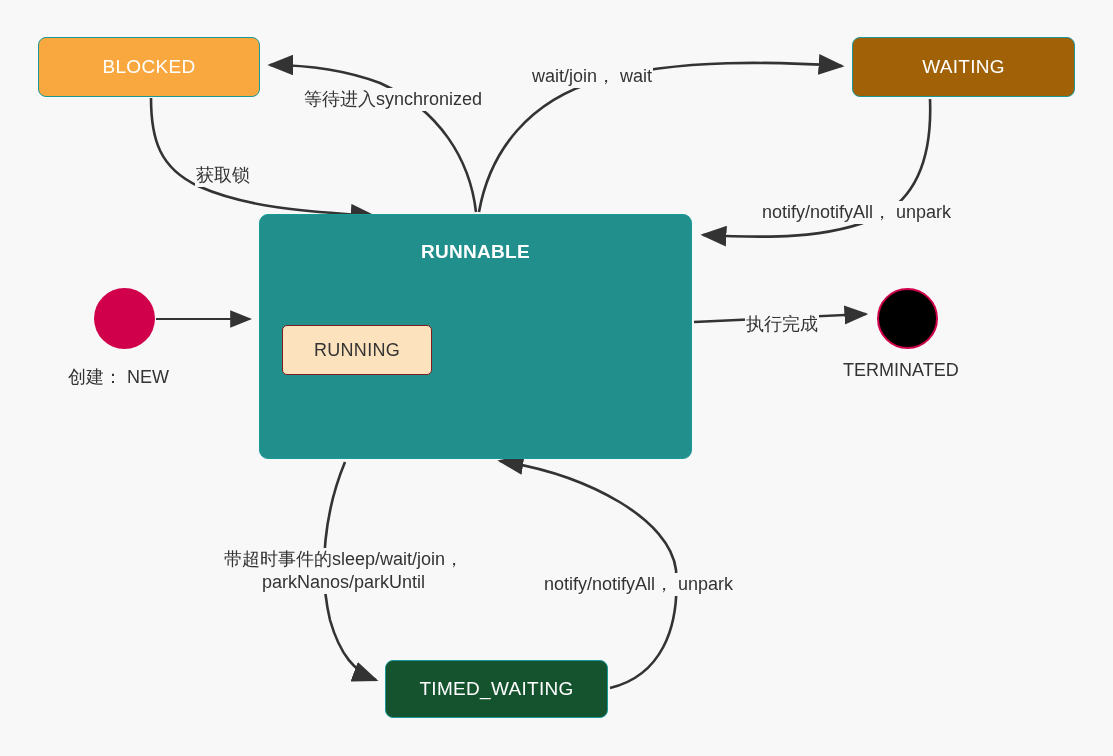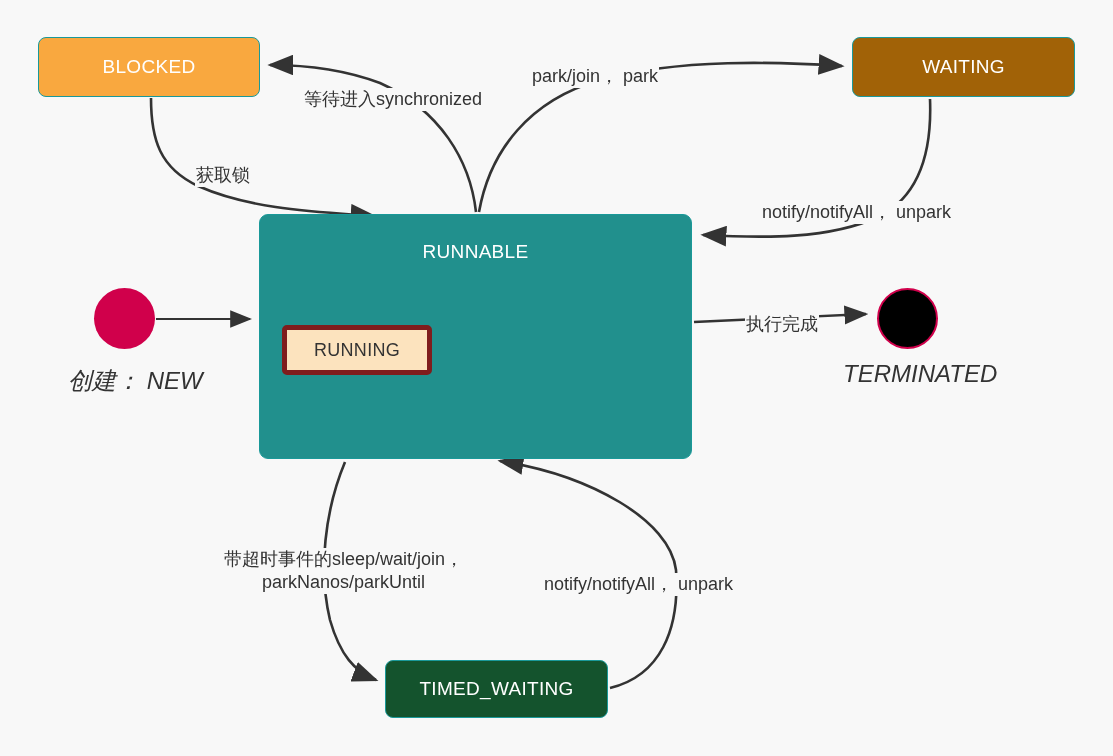--- a/index.html
+++ b/index.html
@@ -58,29 +58,30 @@
     display: block;
   }
   .runnable-title {
     position: absolute;
     left: 0; top: 26px;
     width: 100%;
     text-align: center;
     color: #ffffff;
     font-size: 19px;
     letter-spacing: 0.3px;
+    font-weight: bold;
   }
   .sub-node {
     position: absolute;
     box-sizing: border-box;
     display: flex;
     align-items: center;
     justify-content: center;
     background: #fce3be;
-    border: 5px solid #7f1d1d;
+    border: 1px solid #7f1d1d;
     border-radius: 5px;
     color: #333333;
     font-size: 18px;
     white-space: nowrap;
   }
   .sub-running { left: 22px; top: 110px; width: 150px; height: 50px; }
   .sub-ready   { left: 265px; top: 110px; width: 147px; height: 50px; }
 
   .start-circle {
     position: absolute;
@@ -94,23 +95,22 @@
     left: 877px; top: 288px;
     width: 61px; height: 61px;
     border-radius: 50%;
     background: #000000;
     border: 2px solid #d0004b;
     box-sizing: border-box;
   }
   .node-caption {
     position: absolute;
     color: #333333;
-    font-size: 24px;
-    white-space: nowrap;
-    font-style: italic;
+    font-size: 18px;
+    white-space: nowrap;
   }
   .caption-new { left: 68px; top: 365px; }
   .caption-terminated { left: 843px; top: 360px; }
 
   .edge-label {
     position: absolute;
     background: #f8f8f8;
     color: #333333;
     font-size: 18px;
     line-height: 23px;
@@ -182,21 +182,21 @@
   </div>
 
   <div class="start-circle"></div>
   <div class="node-caption caption-new">创建： NEW</div>
 
   <div class="end-circle"></div>
   <div class="node-caption caption-terminated">TERMINATED</div>
 
   <div class="edge-label lbl-blocked-to-runnable">获取锁</div>
   <div class="edge-label lbl-runnable-to-blocked">等待进入synchronized</div>
-  <div class="edge-label lbl-runnable-to-waiting">park/join， park</div>
+  <div class="edge-label lbl-runnable-to-waiting">wait/join， wait</div>
   <div class="edge-label lbl-waiting-to-runnable">notify/notifyAll， unpark</div>
   <div class="edge-label lbl-runnable-to-terminated">执行完成</div>
   <div class="edge-label lbl-runnable-to-timed">
     <span>带超时事件的sleep/wait/join，</span><br>
     <span>parkNanos/parkUntil</span>
   </div>
   <div class="edge-label lbl-timed-to-runnable">notify/notifyAll， unpark</div>
 
 </div>
 

